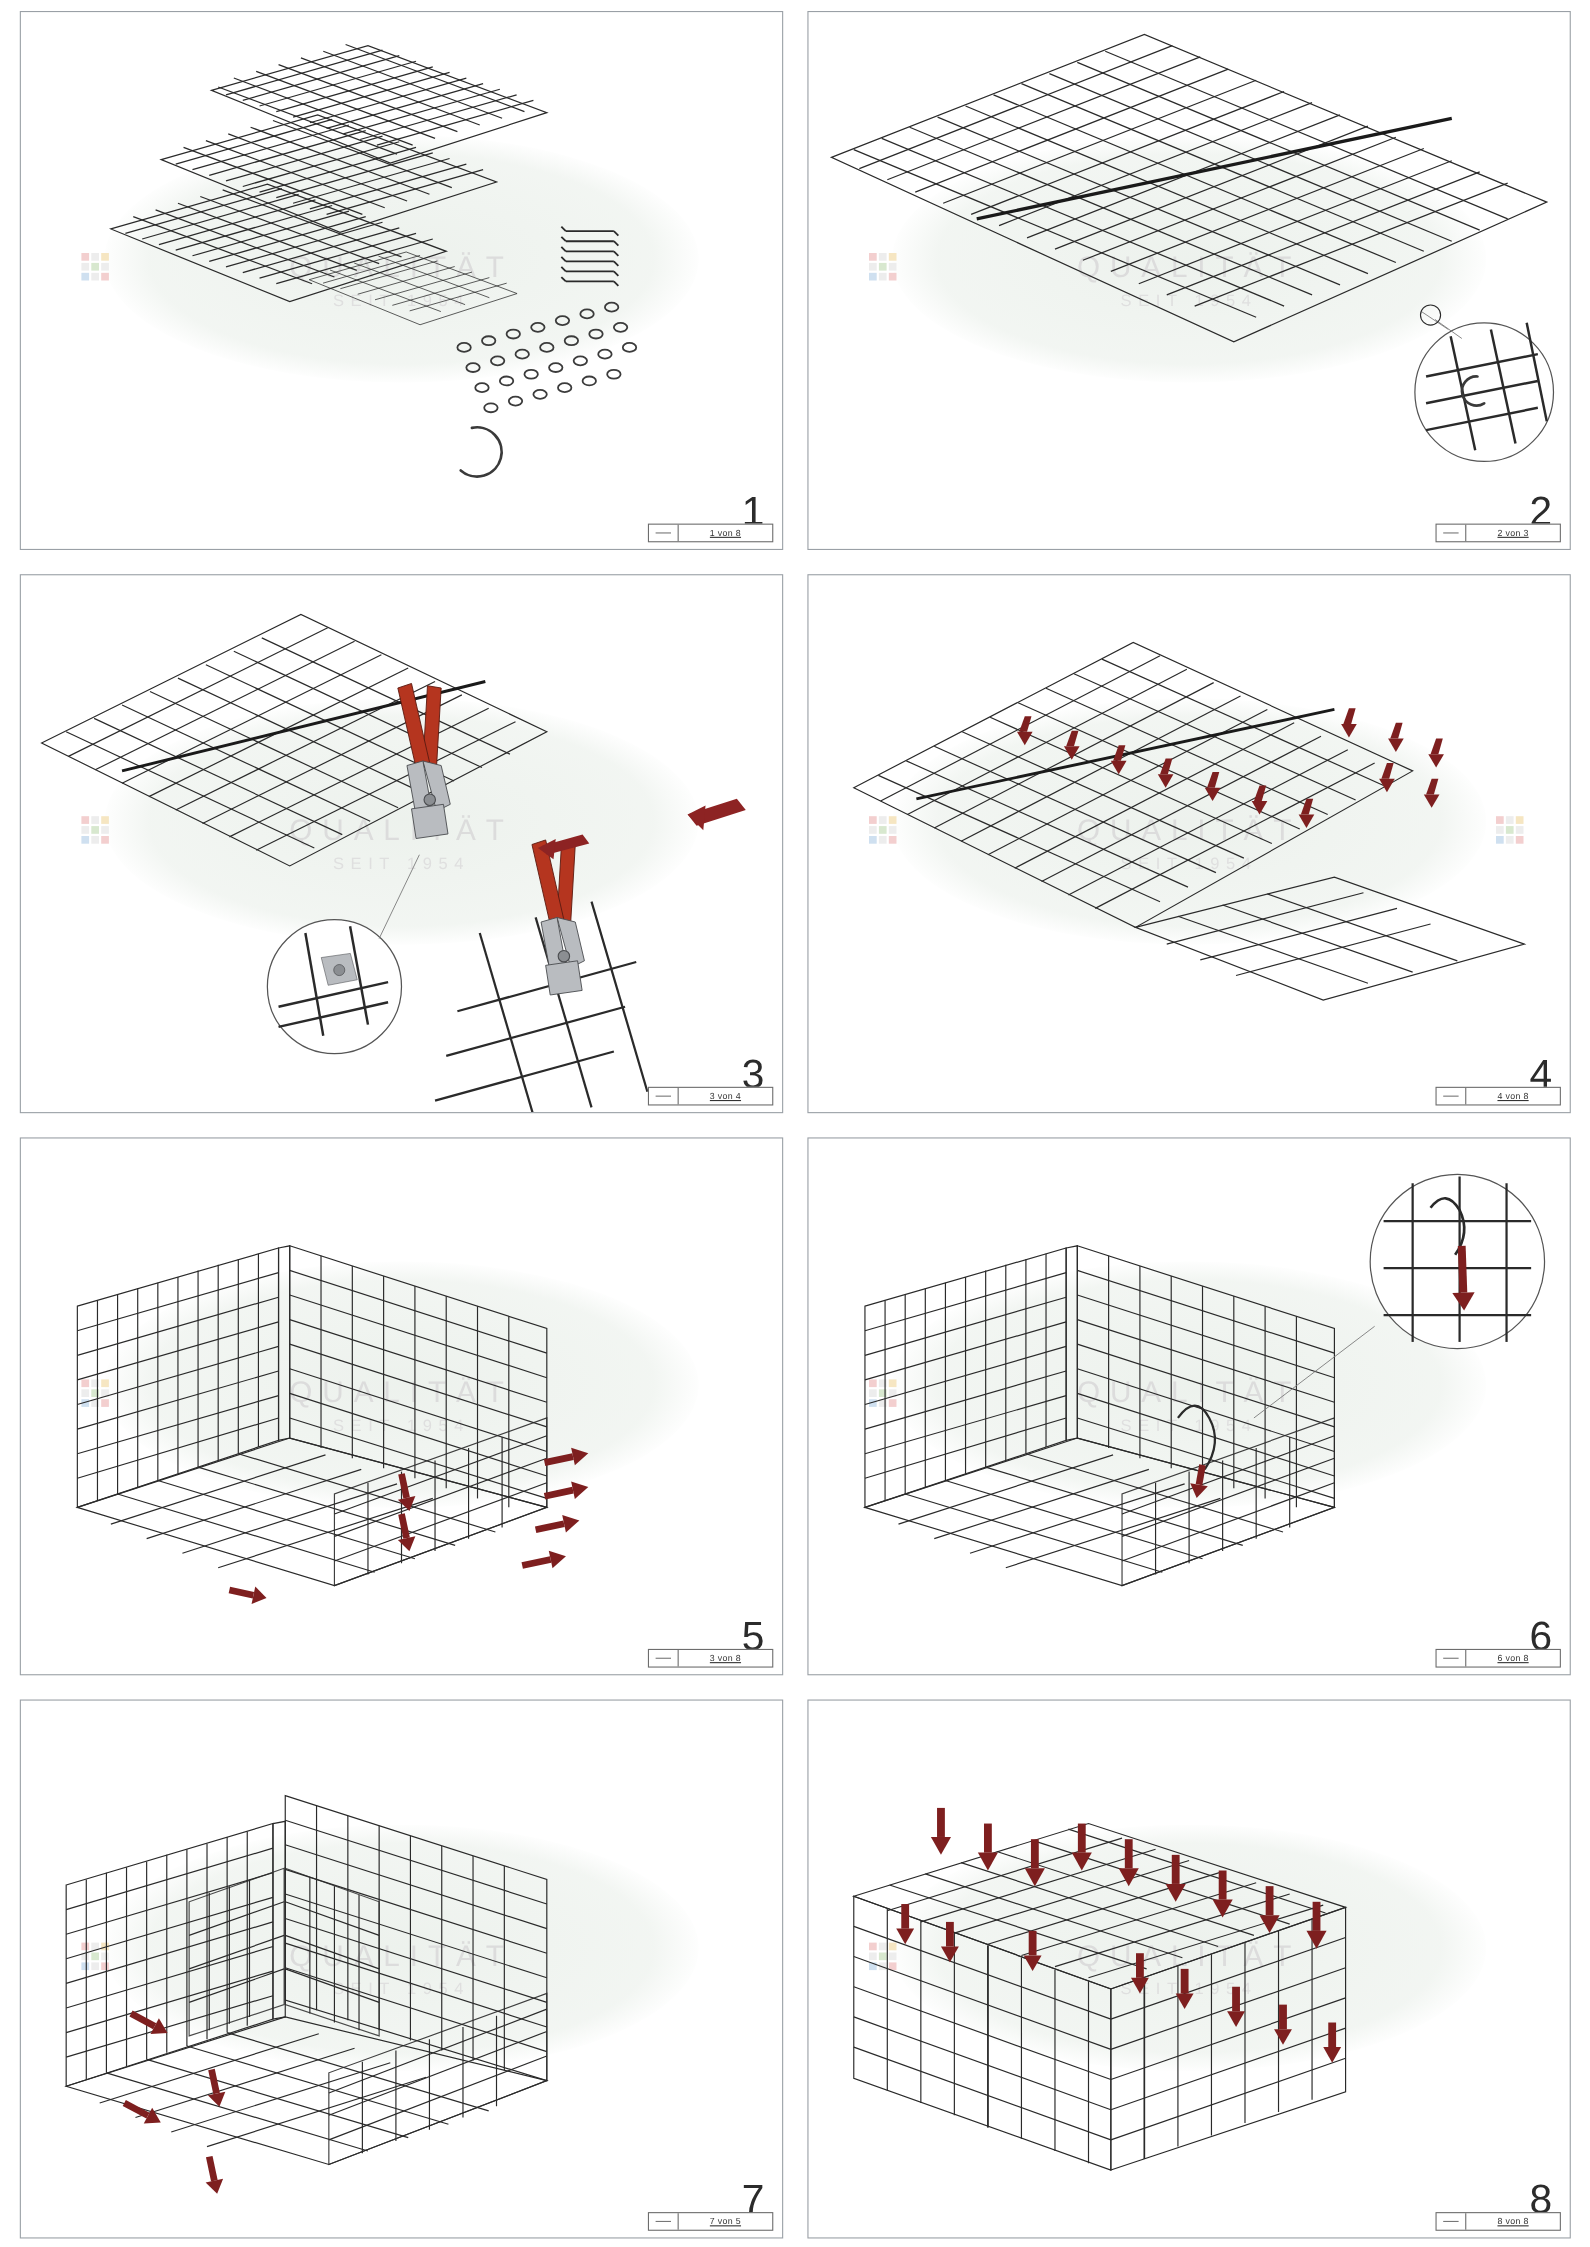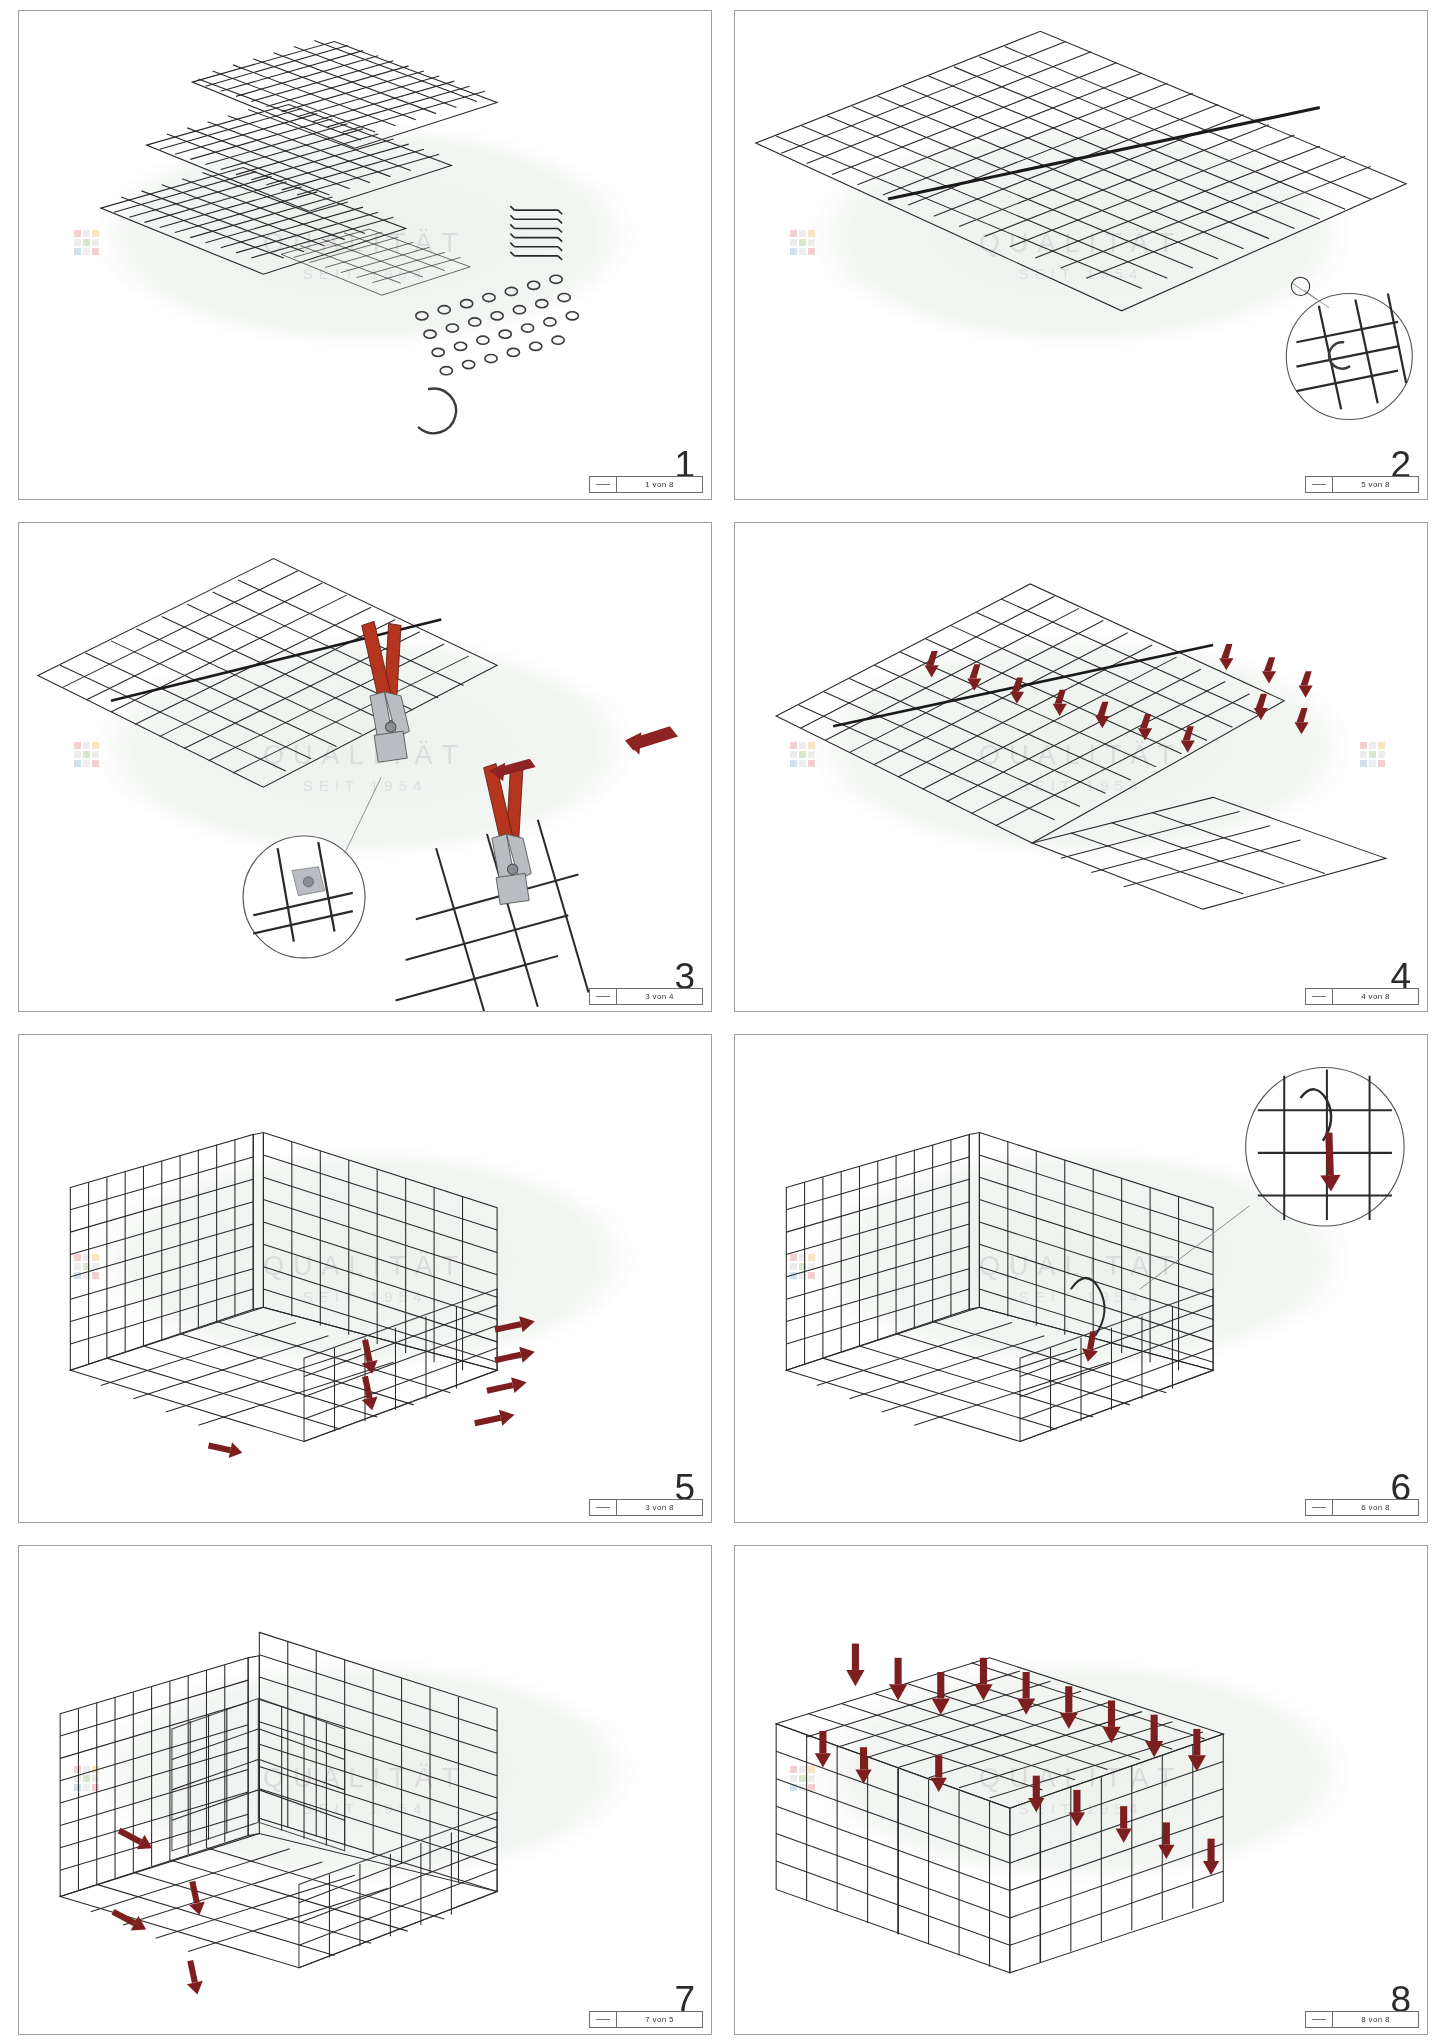--- a/index.html
+++ b/index.html
@@ -36,21 +36,21 @@
   .step-num{
     position:absolute;right:16px;bottom:16px;font-size:37px;color:#2b2b2b;
     font-family:"Liberation Sans",sans-serif;line-height:1;
   }
   .titleblock{
     position:absolute;right:8px;bottom:6px;width:112px;height:15px;
     border:1px solid #6d6d6d;background:#fff;display:flex;align-items:stretch;
   }
   .titleblock .tb-left{width:26px;border-right:1px solid #6d6d6d;display:flex;align-items:center;justify-content:center;}
   .titleblock .tb-left i{display:block;width:14px;height:1px;background:#777;}
-  .titleblock .tb-right{flex:1;display:flex;align-items:center;justify-content:center;font-size:8px;color:#333;letter-spacing:.3px;}
+  .titleblock .tb-right{flex:1;display:flex;align-items:center;justify-content:center;font-size:8px;color:#333;letter-spacing:.3px;text-decoration:underline;}
   .art{position:absolute;inset:0;}
   svg{display:block;width:100%;height:100%;}
   .wire{stroke:#2a2a2a;fill:none;}
   .wire-th{stroke:#1a1a1a;fill:none;}
   .zoomline{stroke:#7a7a7a;stroke-width:.8;fill:none;}
   .zoomcircle{stroke:#555;stroke-width:1.1;fill:#fff;}
   .arrow{fill:#8d2323;}
   .arrow-dark{fill:#7e1f1f;}
   .toolred{fill:#b5351f;stroke:#5c1a10;stroke-width:.8;}
   .toolgray{fill:#b9bcc0;stroke:#4b4d50;stroke-width:.8;}
@@ -282,21 +282,21 @@
               <path d="M38 -62 L56 26"></path>
             <path class="clip" d="M-8 -20 a13 13 0 1 0 6 24" transform="translate(2,6)"></path>
           </g>
         </svg>
       </div>
       <div class="step-num">2</div>
       <div class="titleblock">
         <div class="tb-left">
             <i></i>
           </div>
-        <div class="tb-right">5 von 8</div>
+        <div class="tb-right">2 von 3</div>
       </div>
     </div>
 
     <div class="panel">
       <div class="wm-ellipse"></div>
       <div class="wm">
         <div class="wm-word">QUALITÄT</div>
         <div class="wm-sub">SEIT 1954</div>
       </div>
       <div class="wm-dots wm-left">

